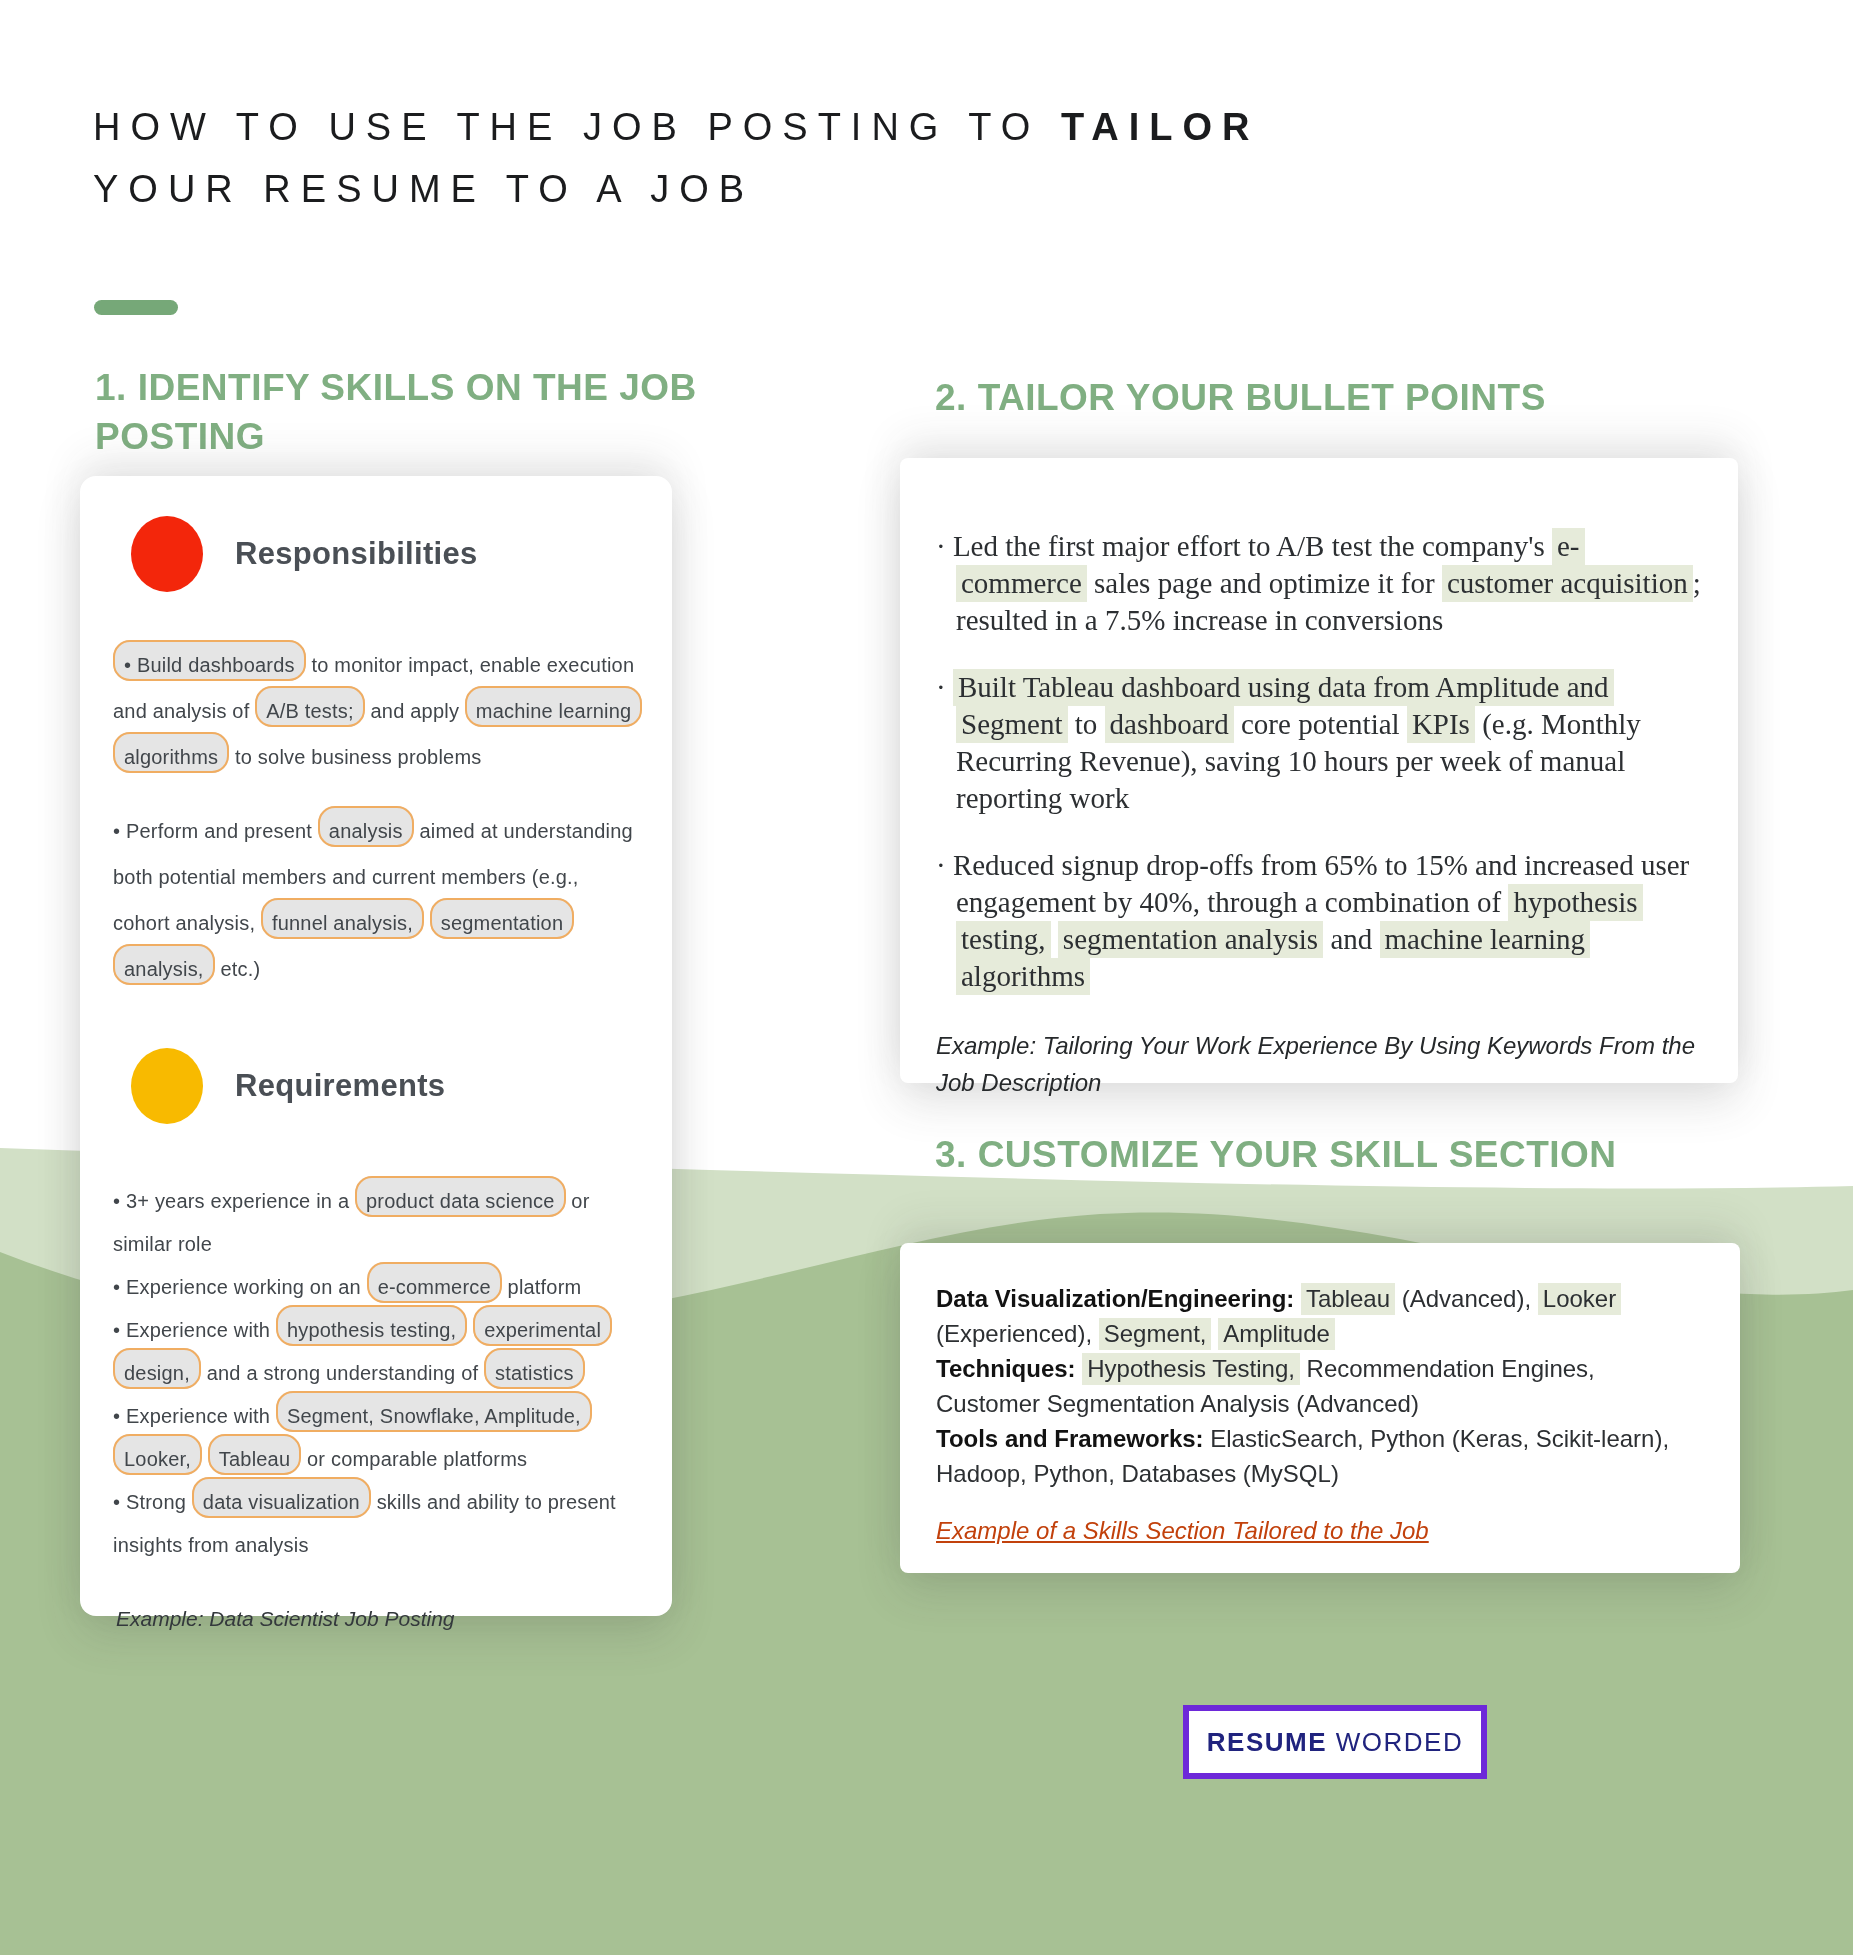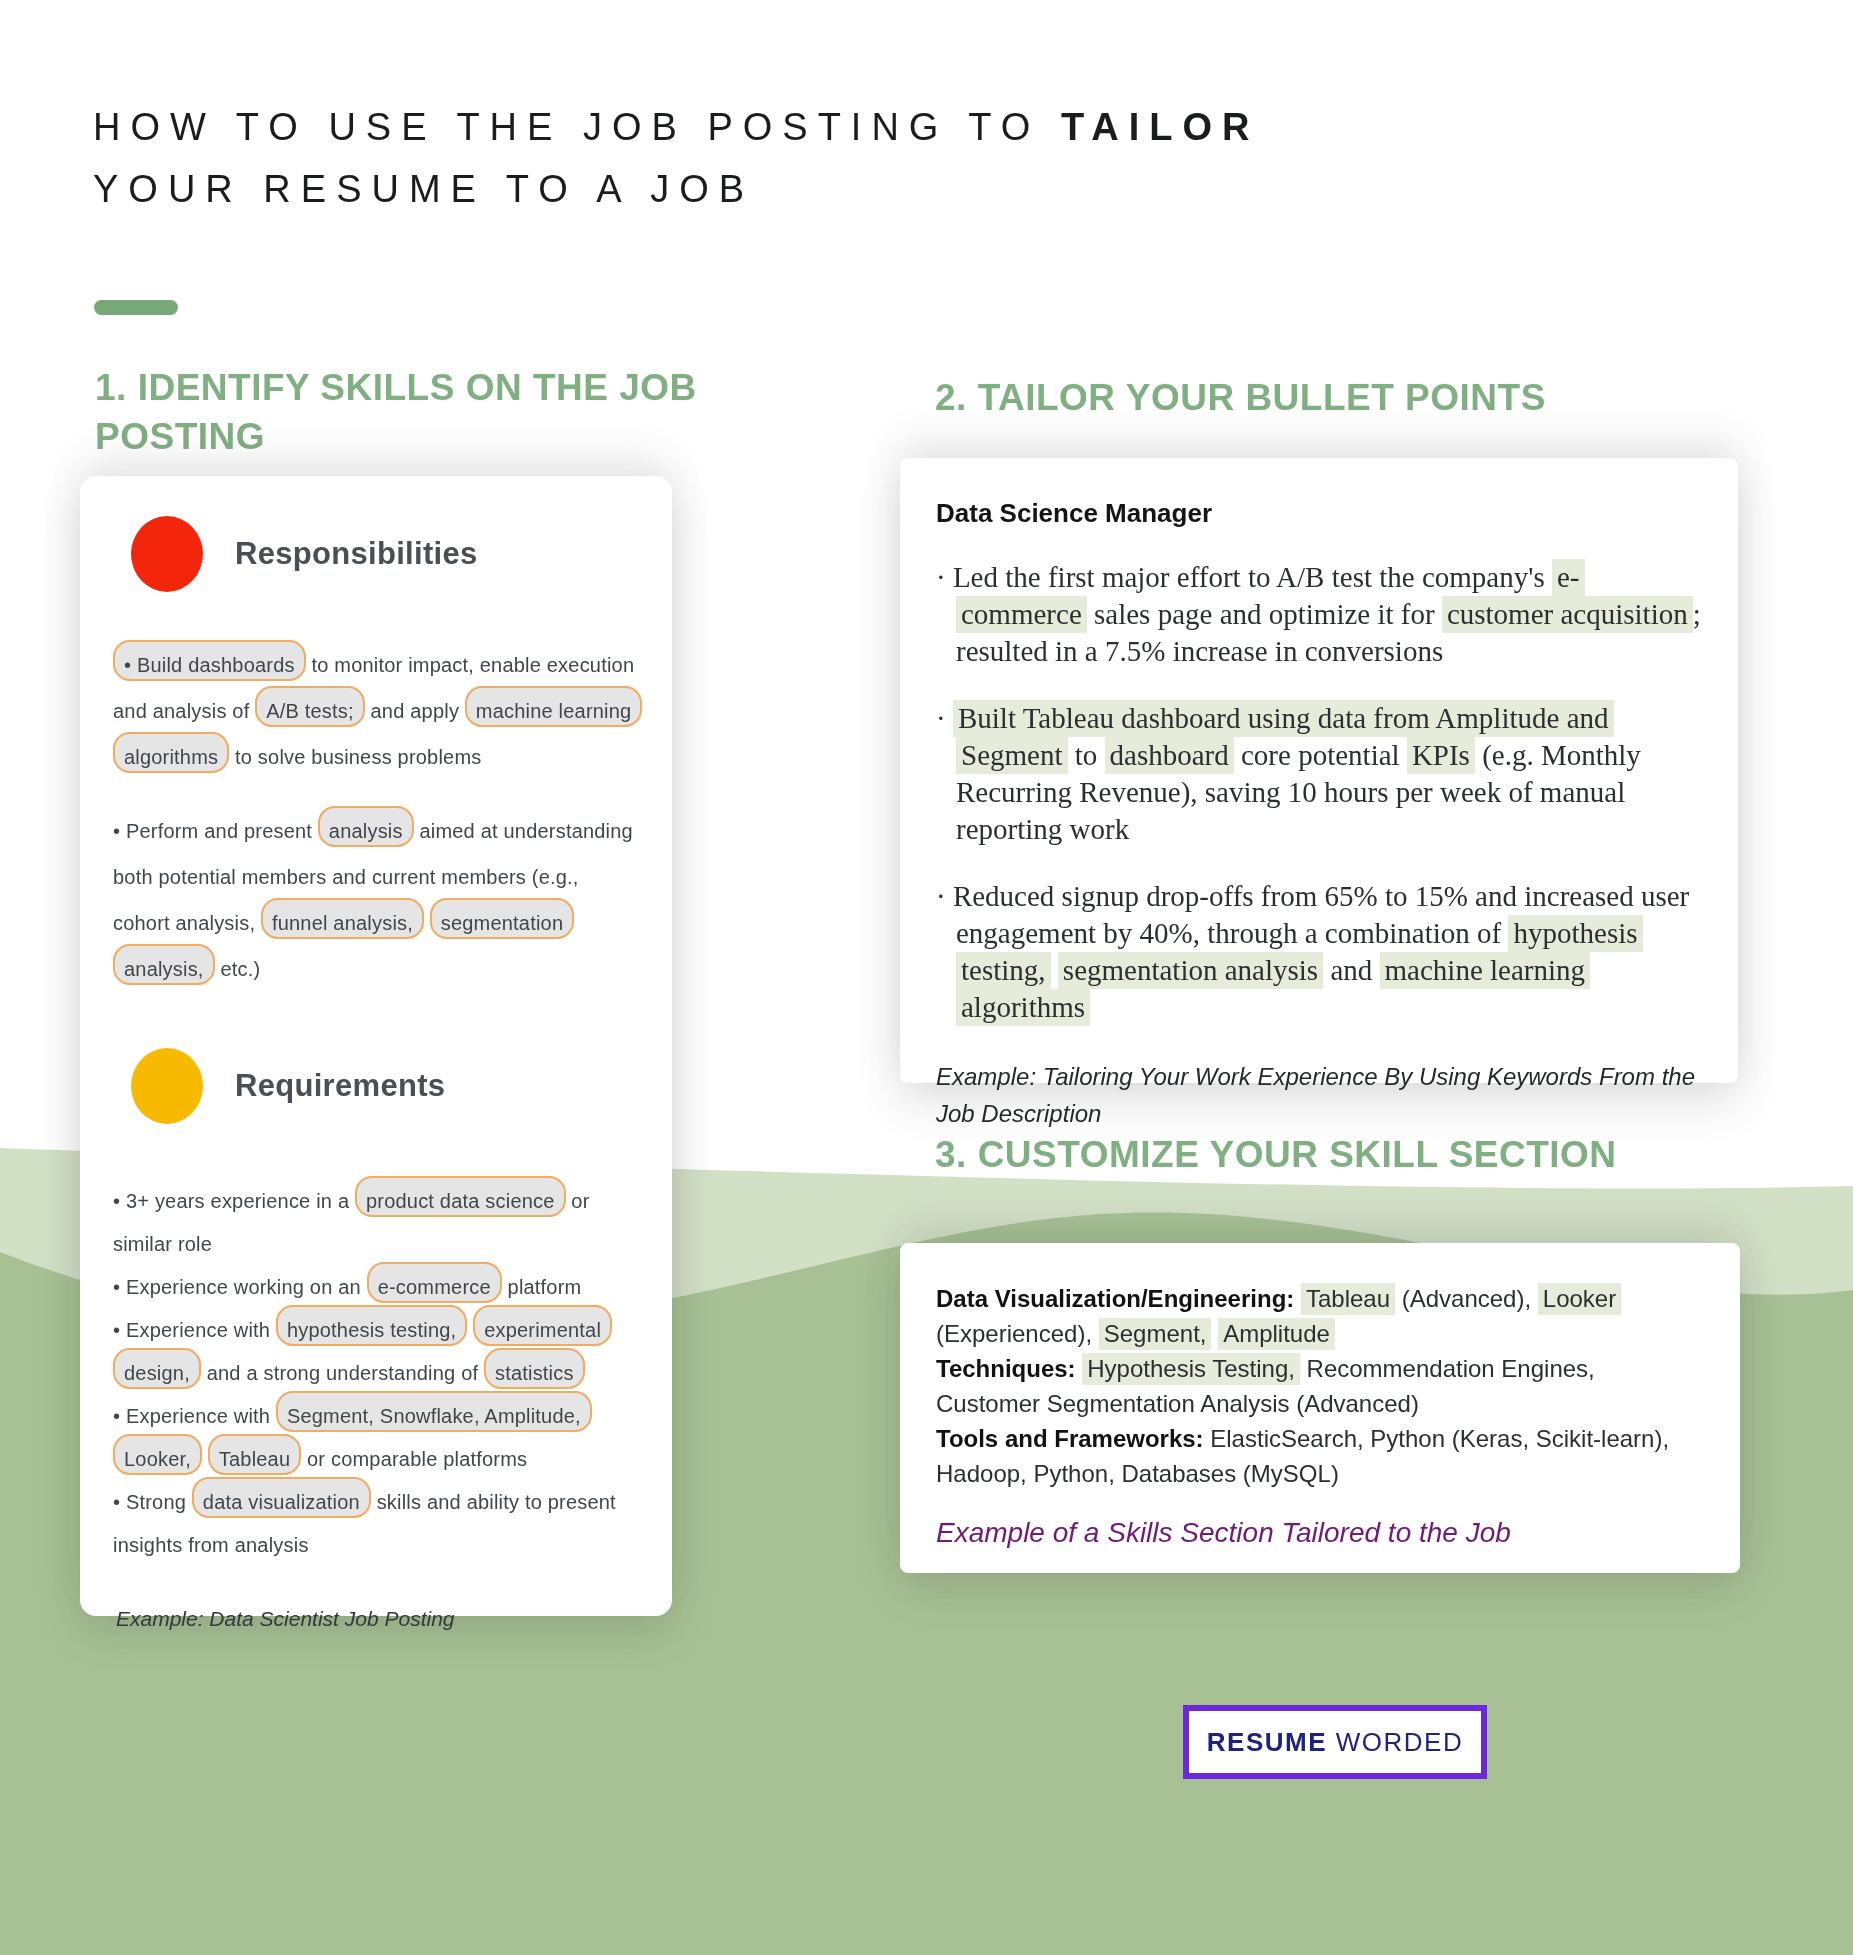--- a/index.html
+++ b/index.html
@@ -60,21 +60,21 @@
   
   .job-title { margin:0; font-size:26px; font-weight:700; color:#141414; }
   .rb { margin:30px 0 0 0; font-size:29px; line-height:37px; color:#2c2f32;
     padding-left:20px; text-indent:-20px;font-family:Liberation Serif, serif; }
   .hl-g { background:#e6ebda; padding:2px 5px 3px 5px;
     -webkit-box-decoration-break:clone; box-decoration-break:clone; }
   .ex-r1 { margin:32px 0 6px 0; font-size:24px; line-height:37px; color:#26292b; }
 
   .skills { margin:0; font-size:24px; line-height:35px; color:#2c2f32; }
   .skills .seg-b { font-weight:700; color:#121212; }
-  .ex-r2 { margin:26px 0 0 0; font-size:28px; color:#701a75; }
+  .ex-r2 { margin:26px 0 0 0; font-size:24px; color:#c2410c;text-decoration:underline; }
 
   
   .brand { position:absolute; left:1183px; top:1705px; width:304px; height:74px;
     z-index:4; background:#ffffff; border:6px solid #6d28d9; box-sizing:border-box;
     display:flex; align-items:center; justify-content:center;
     font-size:26px; letter-spacing:1.5px; color:#20237e; }
   .brand-bold { font-weight:800; }
   .brand-reg { font-weight:400; white-space:pre; }
 </style>
 </head>
@@ -113,21 +113,20 @@
     <p class="jp-text jp-req"><span>• Experience with </span><span class="hl-y">hypothesis testing,</span><span> </span><span class="hl-y">experimental design,</span><span> and a strong understanding of </span><span class="hl-y">statistics</span></p>
     <p class="jp-text jp-req"><span>• Experience with </span><span class="hl-y">Segment, Snowflake, Amplitude, Looker,</span><span> </span><span class="hl-y">Tableau</span><span> or comparable platforms</span></p>
     <p class="jp-text jp-req"><span>• Strong </span><span class="hl-y">data visualization</span><span> skills and ability to present insights from analysis</span></p>
 
     <p class="example ex-left">Example: Data Scientist Job Posting</p>
   </section>
 
   <h2 class="sec-h sec2-h">2. TAILOR YOUR BULLET POINTS</h2>
 
   <section class="card card-r1">
-    <h3 class="job-title">Data Science Manager</h3>
     <p class="rb"><span>· Led the first major effort to A/B test the company's </span><span class="hl-g">e-commerce</span><span> sales page and optimize it for </span><span class="hl-g">customer acquisition</span><span>; resulted in a 7.5% increase in conversions</span></p>
     <p class="rb"><span>· </span><span class="hl-g">Built Tableau dashboard using data from Amplitude and Segment</span><span> to </span><span class="hl-g">dashboard</span><span> core potential </span><span class="hl-g">KPIs</span><span> (e.g. Monthly Recurring Revenue), saving 10 hours per week of manual reporting work</span></p>
     <p class="rb"><span>· Reduced signup drop-offs from 65% to 15% and increased user engagement by 40%, through a combination of </span><span class="hl-g">hypothesis testing,</span><span> </span><span class="hl-g">segmentation analysis</span><span> and </span><span class="hl-g">machine learning algorithms</span></p>
     <p class="example ex-r1">Example: Tailoring Your Work Experience By Using Keywords From the Job Description</p>
   </section>
 
   <h2 class="sec-h sec3-h">3. CUSTOMIZE YOUR SKILL SECTION</h2>
 
   <section class="card card-r2">
     <p class="skills"><span class="seg-b">Data Visualization/Engineering:</span><span> </span><span class="hl-g">Tableau</span><span> (Advanced), </span><span class="hl-g">Looker</span><span> (Experienced), </span><span class="hl-g">Segment,</span><span> </span><span class="hl-g">Amplitude</span></p>

